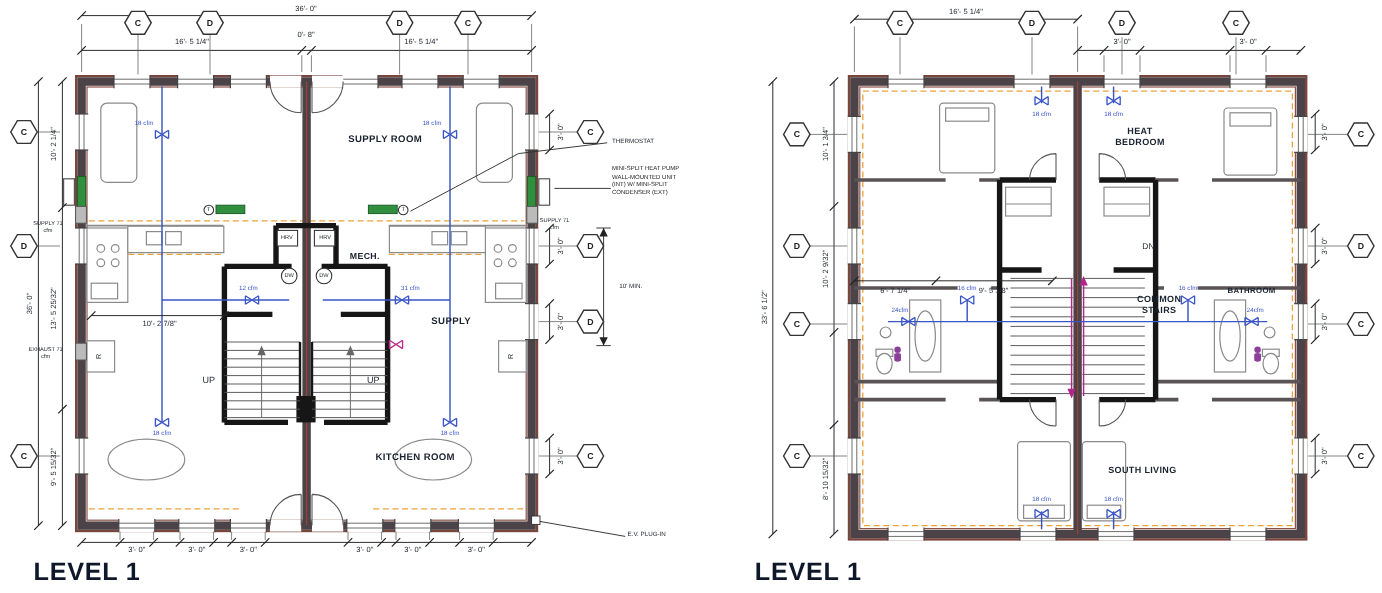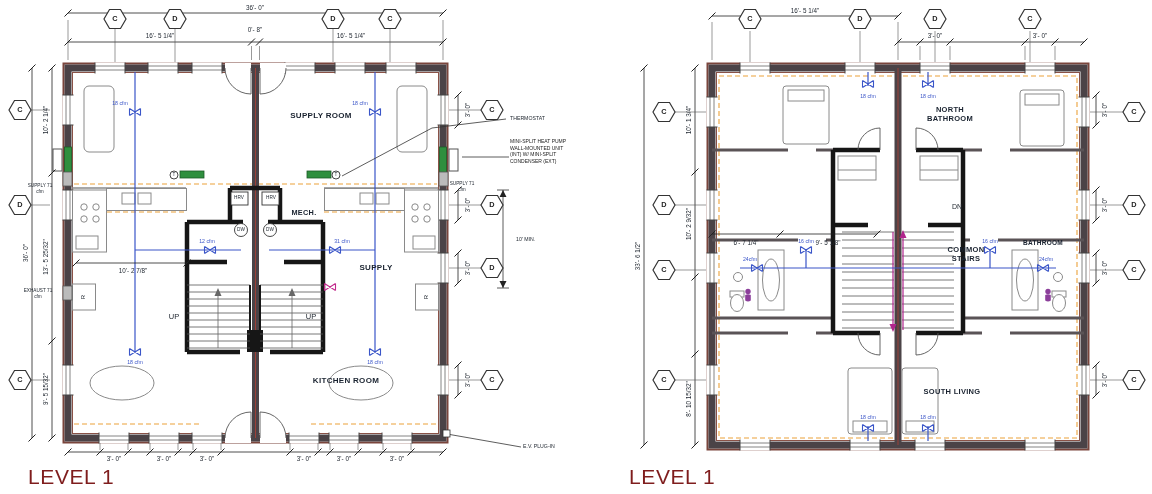--- a/index.html
+++ b/index.html
@@ -9,21 +9,21 @@
   .lbl{position:absolute;z-index:2;transform:translate(-50%,-50%);font-size:6.3px;color:#232a33;white-space:nowrap;text-align:center;line-height:1.25;font-family:"Liberation Sans",sans-serif}
   .rot{transform:translate(-50%,-50%) rotate(-90deg)}
   .room{font-weight:700;font-size:8px;letter-spacing:.3px;color:#1a2330}
   .wrap{white-space:normal}
   .cfm{color:#3a55c8;font-size:5.2px}
   .tiny{font-size:5.2px}
   .micro{font-size:4.7px}
   .note{font-size:5px;text-align:left;white-space:normal;transform:none;line-height:1.3;color:#222}
   .la{transform:translate(0,-50%);text-align:left}
   .hexl{font-size:7.3px;font-weight:700;color:#222}
-  .lvl-title{transform:none;font-size:21px;font-weight:400;color:#7f1d1d;letter-spacing:.6px}
+  .lvl-title{transform:none;font-size:21px;font-weight:700;color:#0f172a;letter-spacing:.6px}
 </style>
 </head>
 <body>
 
 <svg id="plan-svg" width="1152" height="494" viewBox="0 0 1152 494">
   <defs>
     <polygon id="hx" points="-5.5,-9.5 5.5,-9.5 11,0 5.5,9.5 -5.5,9.5 -11,0" fill="#fff" stroke="#333" stroke-width="1.2"></polygon>
     <line id="tk" x1="-3.5" y1="3.5" x2="3.5" y2="-3.5" stroke="#222" stroke-width="1"></line>
     <path id="bt" d="M-5.5,-3.5 L5.5,3.5 M-5.5,3.5 L5.5,-3.5 M-5.5,-3.5 V3.5 M5.5,-3.5 V3.5" fill="none" stroke-width="1.1"></path>
     <g id="winh">
@@ -432,21 +432,21 @@
 <div class="lbl hexl" style="left:390px;top:19px">C</div>
 <div class="lbl hexl" style="left:20px;top:110px">C</div>
 <div class="lbl hexl" style="left:20px;top:205px">D</div>
 <div class="lbl hexl" style="left:20px;top:380px">C</div>
 <div class="lbl hexl" style="left:492px;top:110px">C</div>
 <div class="lbl hexl" style="left:492px;top:205px">D</div>
 <div class="lbl hexl" style="left:492px;top:268px">D</div>
 <div class="lbl hexl" style="left:492px;top:380px">C</div>
 
 <div class="lbl lvl-title" style="left:629px;top:464px">LEVEL 1</div>
-<div class="lbl room wrap" style="left:950px;top:114px;width:58px;font-size:7.5px">NORTH BATHROOM</div>
+<div class="lbl room wrap" style="left:950px;top:114px;width:58px;font-size:7.5px">HEAT BEDROOM</div>
 <div class="lbl room wrap" style="left:966px;top:254px;width:52px;font-size:7.5px">COMMON STAIRS</div>
 <div class="lbl room" style="left:1043px;top:243px;font-size:6.5px">BATHROOM</div>
 <div class="lbl room wrap" style="left:952px;top:392px;width:58px;font-size:7.5px">SOUTH LIVING</div>
 <div class="lbl" style="left:957px;top:207px;font-size:7px">DN</div>
 <div class="lbl cfm" style="left:868px;top:96px">18 cfm</div>
 <div class="lbl cfm" style="left:928px;top:96px">18 cfm</div>
 <div class="lbl cfm" style="left:750px;top:259px">24cfm</div>
 <div class="lbl cfm" style="left:806px;top:241px">16 cfm</div>
 <div class="lbl cfm" style="left:990px;top:241px">16 cfm</div>
 <div class="lbl cfm" style="left:1046px;top:259px">24cfm</div>

